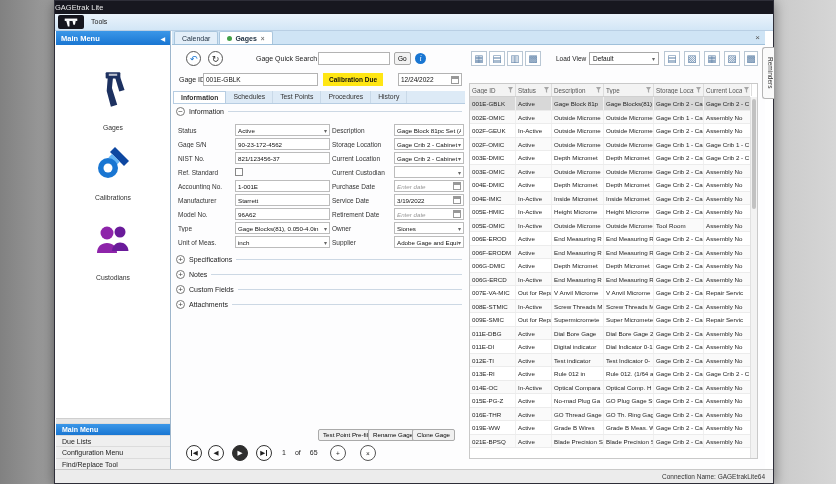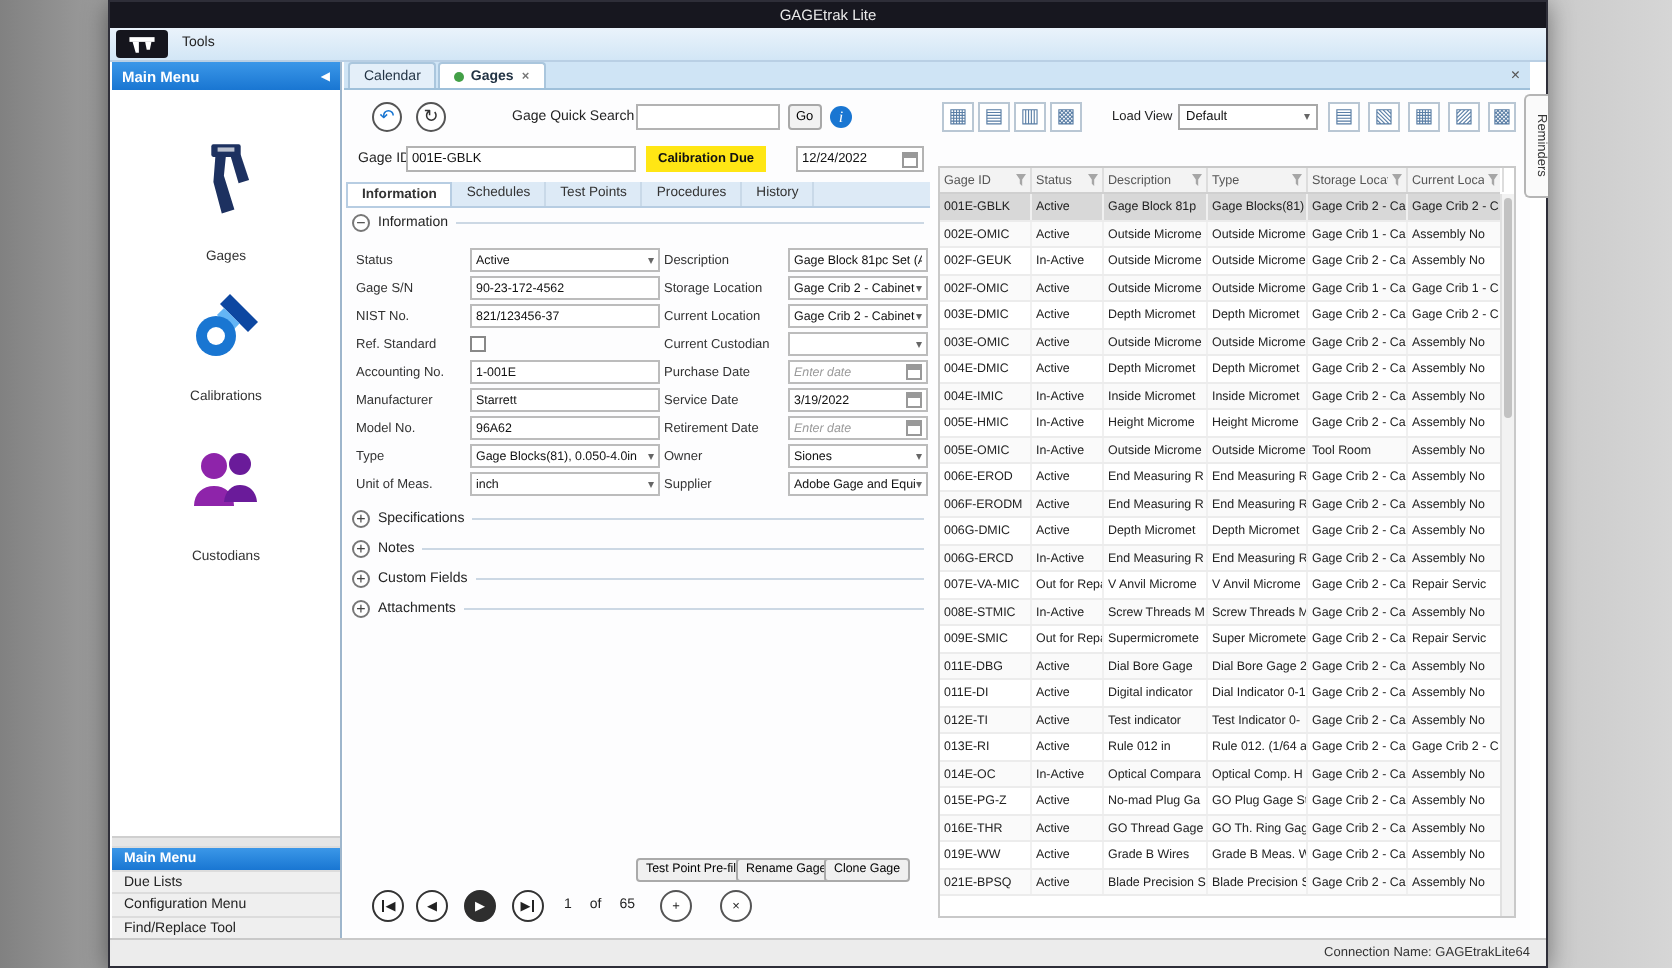--- a/index.html
+++ b/index.html
@@ -2,21 +2,21 @@
 <html><head>
 <meta charset="utf-8">
 <style>
   *{box-sizing:border-box;margin:0;padding:0}
   html,body{width:836px;height:484px;overflow:hidden}
   body{font-family:"Liberation Sans","DejaVu Sans",sans-serif;
        background:linear-gradient(90deg,#818181,#9c9c9c 6%,#c9c9c9 92%,#d6d6d6)}
   .window{position:absolute;left:54px;top:0;width:720px;height:484px;background:#fff;
           border:1px solid #2e2e38;box-shadow:0 2px 12px rgba(0,0,0,.45)}
   .titlebar{position:absolute;left:0;top:0;right:0;height:14px;background:#17171f;color:#e9e9e9;
-            font-size:7.5px;text-align:center;line-height:13px}
+            font-size:7.5px;text-align:left;line-height:13px}
   .ribbon{position:absolute;left:0;top:13px;right:0;height:17px;
           background:linear-gradient(#eaf3fb,#d2e6f6);border-bottom:1px solid #b9cfe4}
   .logo{position:absolute;left:3px;top:1px;width:26px;height:14px;background:#15151d;border-radius:2px;
         display:flex;align-items:center;justify-content:center}
   .tools{position:absolute;left:36px;top:4px;font-size:7px;color:#222}
 
   
   .sidebar{position:absolute;left:1px;top:30px;width:115px;bottom:14px;background:#fff;border-right:1px solid #9eb6cc}
   .side-header{height:14px;background:linear-gradient(#3b97e8,#1976d2);color:#fff;font-size:7.5px;font-weight:bold;
                display:flex;align-items:center;justify-content:space-between;padding:0 5px}

